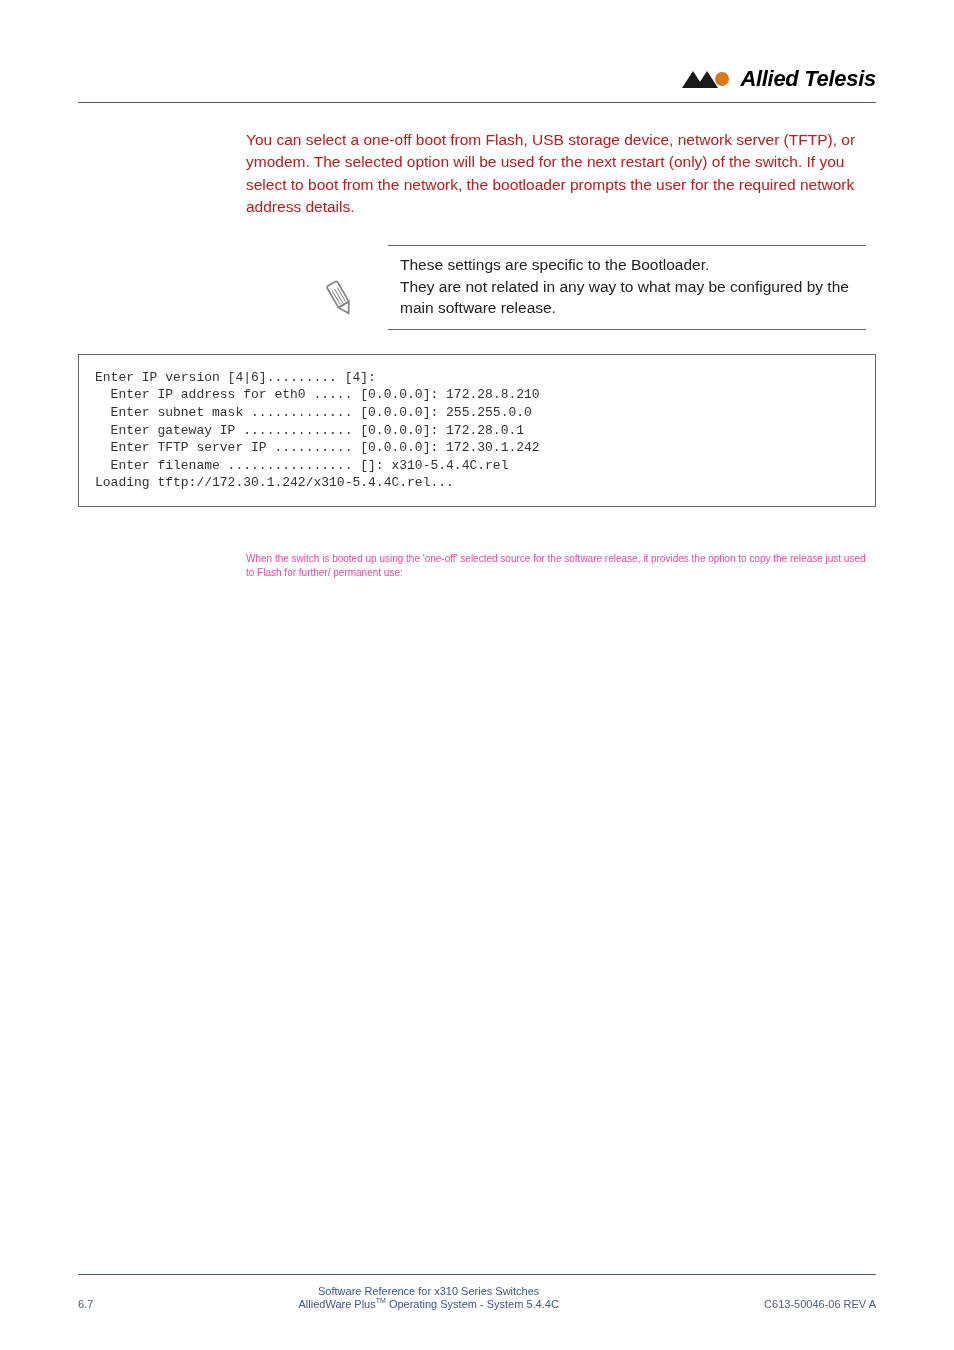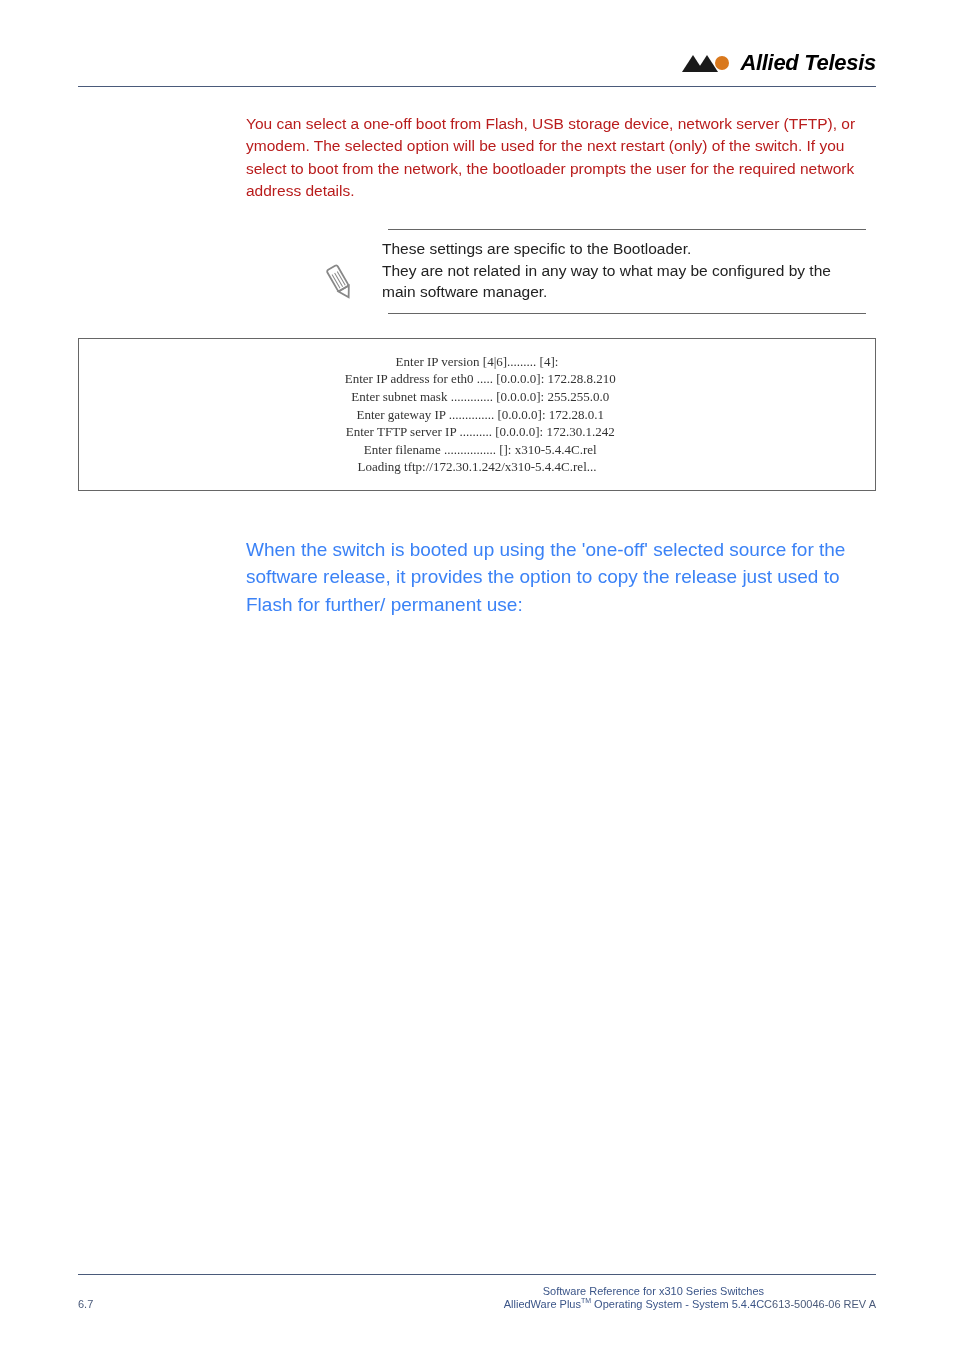--- a/index.html
+++ b/index.html
@@ -1,36 +1,36 @@
 <!DOCTYPE html>
 <html><head>
   <meta charset="utf-8">
   <style>
     * { box-sizing: border-box; margin: 0; padding: 0; }
     body { width: 954px; height: 1350px; background: #fff; font-family: Arial, Helvetica, sans-serif; position: relative; color: #333; }
-    .page { padding: 50px 78px 0 78px; }
+    .page { padding: 66px 78px 0 78px; }
     .header { display: flex; justify-content: flex-end; border-bottom: 1px solid #4a5a7a; padding-bottom: 10px; margin-bottom: 26px; }
     .logo-wrap { display: flex; align-items: center; gap: 6px; }
     .logo-mark { display: flex; align-items: center; }
     .logo-text { font-size: 22px; font-style: italic; font-weight: 600; color: #000; letter-spacing: -0.3px; }
     .body-text { margin-left: 168px; font-size: 15.5px; line-height: 1.45; color: #b91c1c; margin-bottom: 26px; }
     .note-block { margin-left: 240px; margin-right: 10px; margin-bottom: 24px; }
     .note-line-top { border-top: 1px solid #666; margin-left: 70px; margin-bottom: 8px; }
-    .note-content { display: flex; align-items: flex-end; gap: 18px; }
+    .note-content { display: flex; align-items: flex-end; gap: 36px; }
     .note-icon { width: 46px; height: 46px; flex-shrink: 0; display: flex; align-items: flex-end; justify-content: center; }
     .note-text { font-size: 15.5px; line-height: 1.4; color: #222; flex: 1; }
     .note-line-bot { border-top: 1px solid #666; margin-left: 70px; margin-top: 10px; }
-    .code-box { border: 1px solid #666; padding: 14px 16px; font-family: Liberation Serif, serif; font-size: 13px; line-height: 1.35; color: #333; white-space: pre; margin-bottom: 45px; text-align: center; }
+    .code-box { border: 1px solid #666; padding: 14px 16px; font-family: Liberation Mono, monospace; font-size: 13px; line-height: 1.35; color: #333; white-space: pre; margin-bottom: 45px; }
     .code-box-2 { border: 1px solid #666; padding: 14px 20px; font-family: "Courier New", monospace; font-size: 13px; line-height: 1.35; color: #333; white-space: pre-wrap; margin-left: 168px; }
-    .body-text-2 { margin-left: 168px; font-size: 19px; line-height: 1.45; color: #3b82f6; margin-bottom: 12px; }
+    .body-text-2 { margin-left: 168px; font-size: 10px; line-height: 1.45; color: #ec4899; margin-bottom: 12px; }
     .footer { position: absolute; bottom: 40px; left: 78px; right: 78px; }
     .footer-line { border-top: 1px solid #4a5a7a; margin-bottom: 10px; }
     .footer-row { display: flex; justify-content: space-between; align-items: flex-end; font-size: 11px; }
     .footer-left { color: #4a5a7a; }
-    .footer-center { text-align: right; color: #4a5a7a; flex: 1; }
+    .footer-center { text-align: center; color: #4a5a7a; flex: 1; }
     .footer-center .t1 { color: #3b5588; }
     .footer-center .t2 { color: #3b5588; }
     .footer-right { color: #4a5a7a; }
     sup { font-size: 7px; }
   </style>
 </head>
 <body>
 
 <div class="page">
   <div class="header">
@@ -57,21 +57,21 @@
             <rect x="14" y="4" width="12" height="24" rx="2" fill="none" stroke="#888" stroke-width="1.8"></rect>
             <polygon points="14,28 26,28 20,38" fill="none" stroke="#888" stroke-width="1.8"></polygon>
             <line x1="17" y1="10" x2="17" y2="26" stroke="#888" stroke-width="1"></line>
             <line x1="20" y1="10" x2="20" y2="26" stroke="#888" stroke-width="1"></line>
             <line x1="23" y1="10" x2="23" y2="26" stroke="#888" stroke-width="1"></line>
           </g>
         </svg>
       </div>
       <div class="note-text">
         <div>These settings are specific to the Bootloader.</div>
-        <div>They are not related in any way to what may be configured by the main software manager.</div>
+        <div>They are not related in any way to what may be configured by the main software release.</div>
       </div>
     </div>
     <div class="note-line-bot"></div>
   </div>
 
   <div class="code-box">Enter IP version [4|6]......... [4]:
   Enter IP address for eth0 ..... [0.0.0.0]: 172.28.8.210
   Enter subnet mask ............. [0.0.0.0]: 255.255.0.0
   Enter gateway IP .............. [0.0.0.0]: 172.28.0.1
   Enter TFTP server IP .......... [0.0.0.0]: 172.30.1.242

